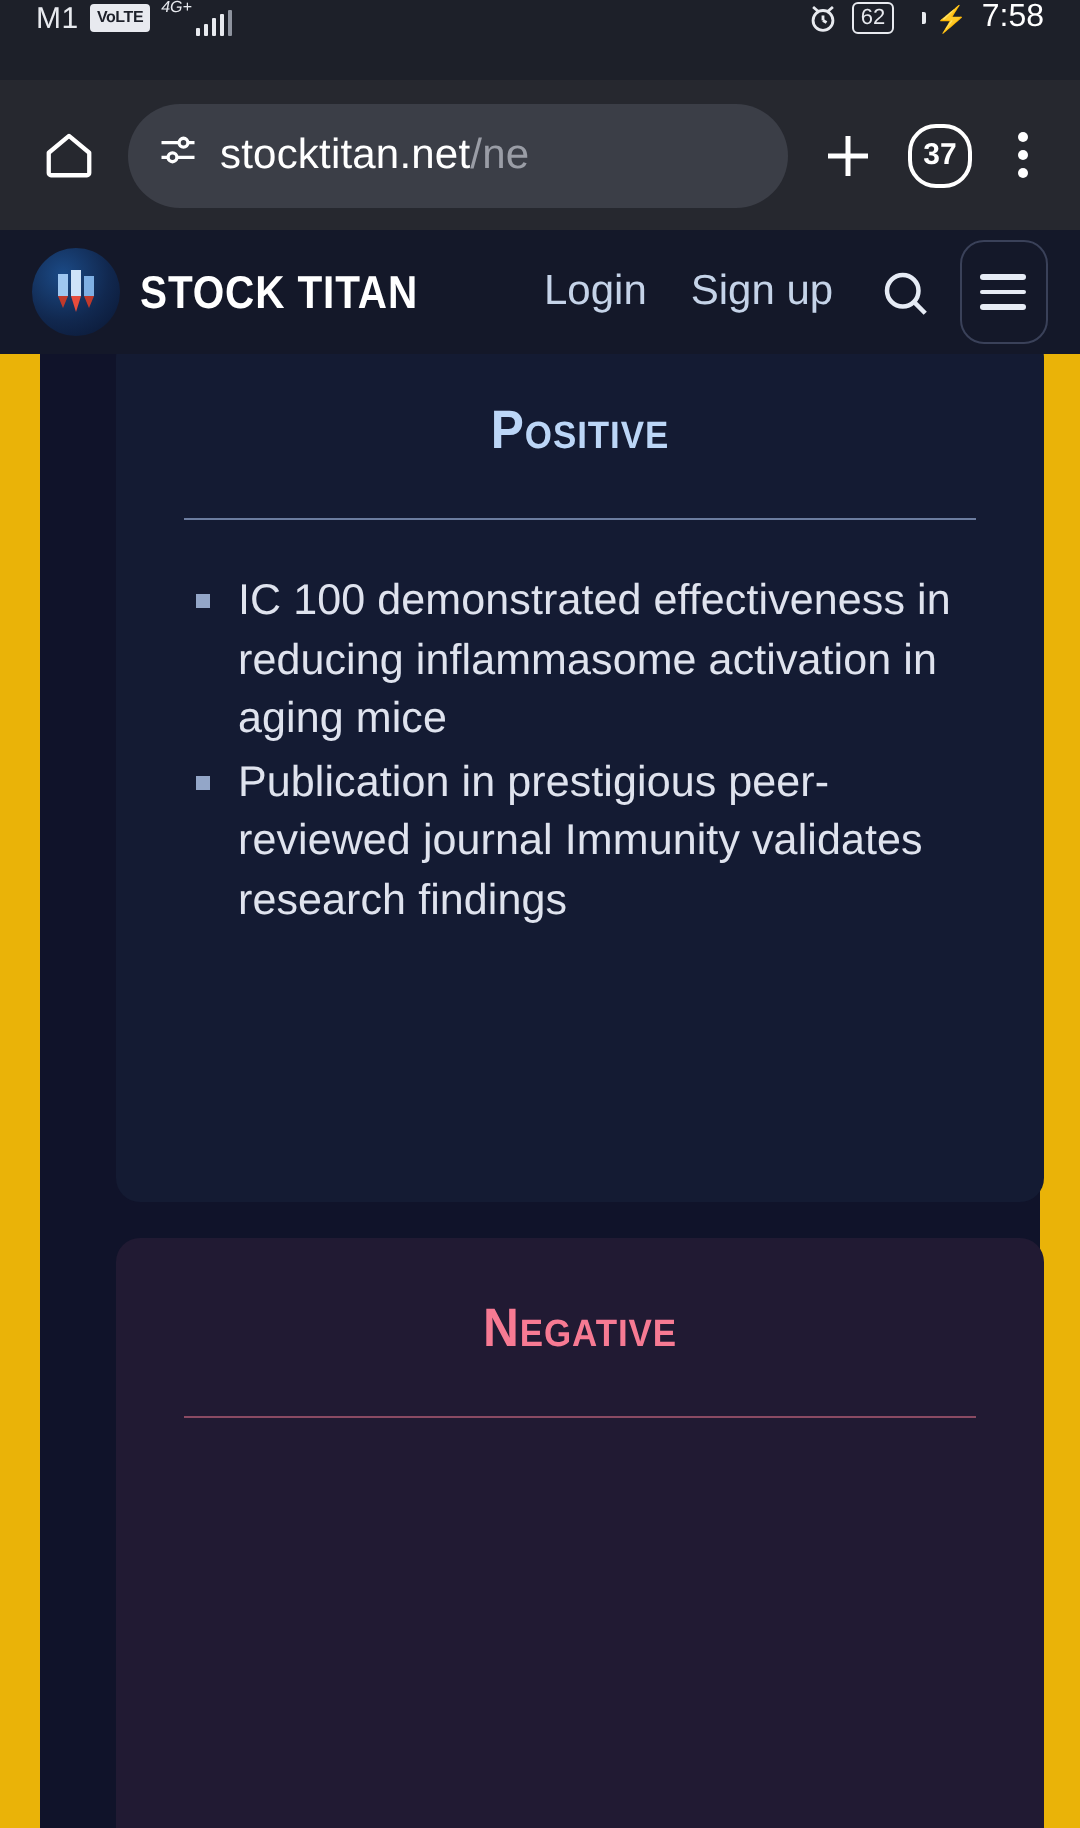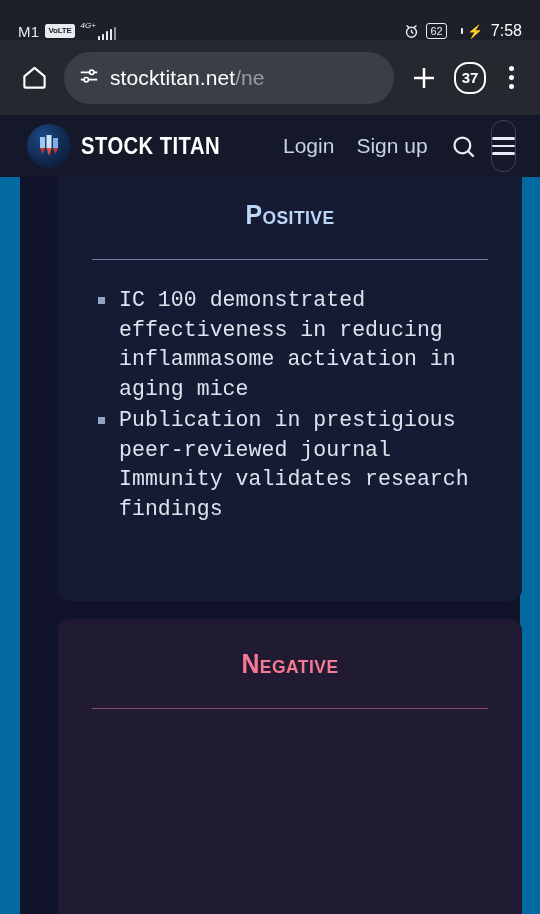--- a/index.html
+++ b/index.html
@@ -7,21 +7,21 @@
     width: 540px; height: 914px;
     background: #0d0f21;
     font-family: "Liberation Sans", sans-serif;
     overflow: hidden;
   }
 
   
   .statusbar {
     height: 40px; width: 100%;
     background: #1d2029;
-    display: flex; align-items: flex-end;
+    display: flex; align-items: flex-start;
     padding: 0 18px;
     color: #ffffff;
   }
   .sb-left { display: flex; align-items: center; gap: 6px; }
   .sb-right { display: flex; align-items: center; gap: 6px; margin-left: auto; }
   .carrier { font-size: 15px; letter-spacing: .3px; color: #e8eaef; }
   .volte {
     font-size: 8px; font-weight: bold; line-height: 1;
     border: 1.5px solid #e8eaef; border-radius: 2px;
     padding: 2px 2px; color: #1d2029; background: #e8eaef;
@@ -80,21 +80,21 @@
     font-size: 15px; font-weight: bold; color: #ffffff;
   }
   .menu-btn { width: 30px; display: flex; flex-direction: column; align-items: center; gap: 4px; }
   .menu-btn i { width: 5px; height: 5px; border-radius: 50%; background: #ffffff; display: block; }
 
   
   .siteheader {
     height: 62px; width: 100%;
     background: #141829;
     display: flex; align-items: center;
-    padding: 0 27px; gap: 0px;
+    padding: 0 16px; gap: 0px;
     position: relative;
   }
   .logo-wrap { display: flex; align-items: center; gap: 10px; }
   .logo-circle {
     width: 44px; height: 44px; border-radius: 50%;
     background: radial-gradient(circle at 35% 30%, #1b4a86 0%, #11284f 55%, #0a1530 100%);
     display: flex; align-items: center; justify-content: center;
     overflow: hidden;
   }
   .brand {
@@ -110,21 +110,21 @@
     width: 53px; height: 52px; margin-left: 14px;
     border: 1px solid #3a4159; border-radius: 12px;
     display: flex; flex-direction: column; align-items: center; justify-content: center; gap: 5px;
   }
   .hamburger i { width: 23px; height: 2.5px; background: #e6ebf5; display: block; border-radius: 2px; }
 
   
   .content {
     position: relative;
     width: 100%; height: 737px;
-    background: #0369a1;
+    background: #eab308;
     overflow: hidden;
   }
   .content-inner {
     position: absolute; left: 20px; right: 20px; top: 0; bottom: 0;
     background: #10132a;
   }
   .card {
     position: absolute; left: 38px; width: 464px;
     border-radius: 12px;
     padding: 0 34px;
@@ -153,21 +153,20 @@
   .divider-negative { background: #8a4a63; }
   .bullets { list-style: none; margin-top: 26px; }
   .bullets li {
     position: relative;
     padding-left: 27px;
     font-size: 21.5px;
     line-height: 29.5px;
     color: #dfe3ee;
     margin-bottom: 2px;
     letter-spacing: .05px;
-    font-family: Liberation Mono, monospace;
   }
   .bullets li::before {
     content: "";
     position: absolute; left: 6px; top: 11px;
     width: 7px; height: 7px;
   }
   .bullets-positive li::before { background: #93a6c8; }
   .bullets-negative li::before { background: #e0627e; }
 </style>
 </head>

